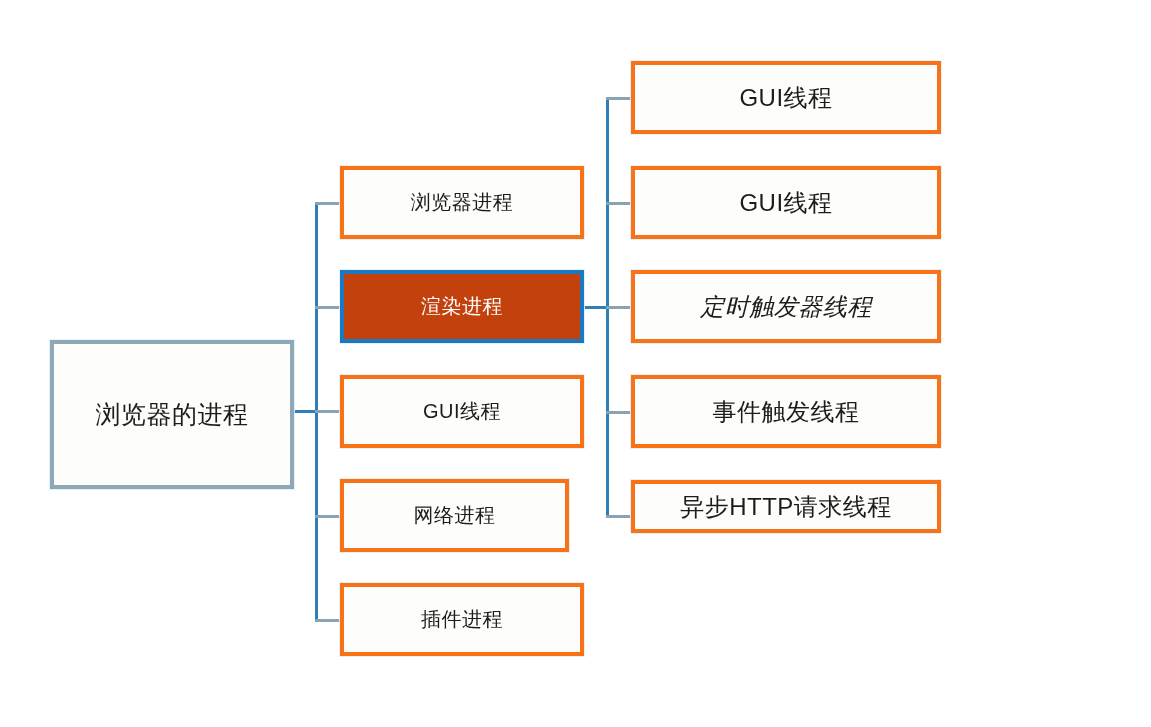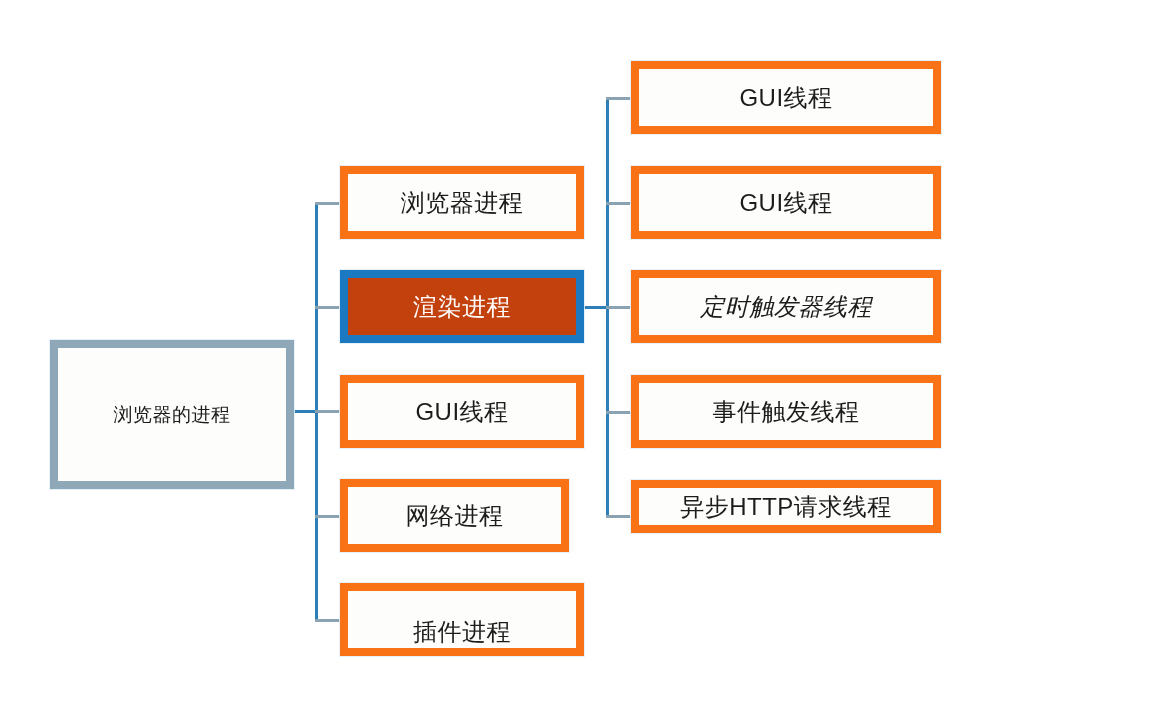--- a/index.html
+++ b/index.html
@@ -23,40 +23,40 @@
     background: #8aa3b3;
   }
   .line.v { width: 3px; }
   .line.h { height: 3px; }
   .line.accent { background: #2e7fb8; }
 
   
   .node {
     position: absolute;
     box-sizing: border-box;
-    border: 8px solid #f97316;
+    border: 4px solid #f97316;
     background: #fdfdfb;
     display: flex;
     align-items: center;
     justify-content: center;
     text-align: center;
     color: #1c1c1c;
     line-height: 1.32;
     letter-spacing: 0.5px;
     box-shadow: 0 0 0 1px rgba(225,240,248,0.9);
   }
 
   .node.root {
     border-color: #8fa8b8;
-    font-size: 19px;
+    font-size: 25px;
     flex-direction: column;
   }
   .node.root .ln { display: block; }
 
-  .node.level2 { font-size: 24px; }
+  .node.level2 { font-size: 20px; }
   .node.level3 { font-size: 24px; }
 
   .node.highlight {
     background: #c2410c;
     border-color: #1a79c0;
     color: #ffffff;
   }
 </style>
 </head>
 <body>
@@ -94,21 +94,21 @@
   </div>
 
   <div class="node level2" style="left:340px; top:375px; width:244px; height:73px;">
     <span>GUI线程</span>
   </div>
 
   <div class="node level2" style="left:340px; top:479px; width:229px; height:73px;">
     <span>网络进程</span>
   </div>
 
-  <div class="node level2" style="left:340px; top:583px; width:244px; height:73px;align-items:flex-end;">
+  <div class="node level2" style="left:340px; top:583px; width:244px; height:73px;">
     <span>插件进程</span>
   </div>
 
   <div class="node level3" style="left:631px; top:61px; width:310px; height:73px;">
     <span>GUI线程</span>
   </div>
 
   <div class="node level3" style="left:631px; top:166px; width:310px; height:73px;">
     <span>GUI线程</span>
   </div>

